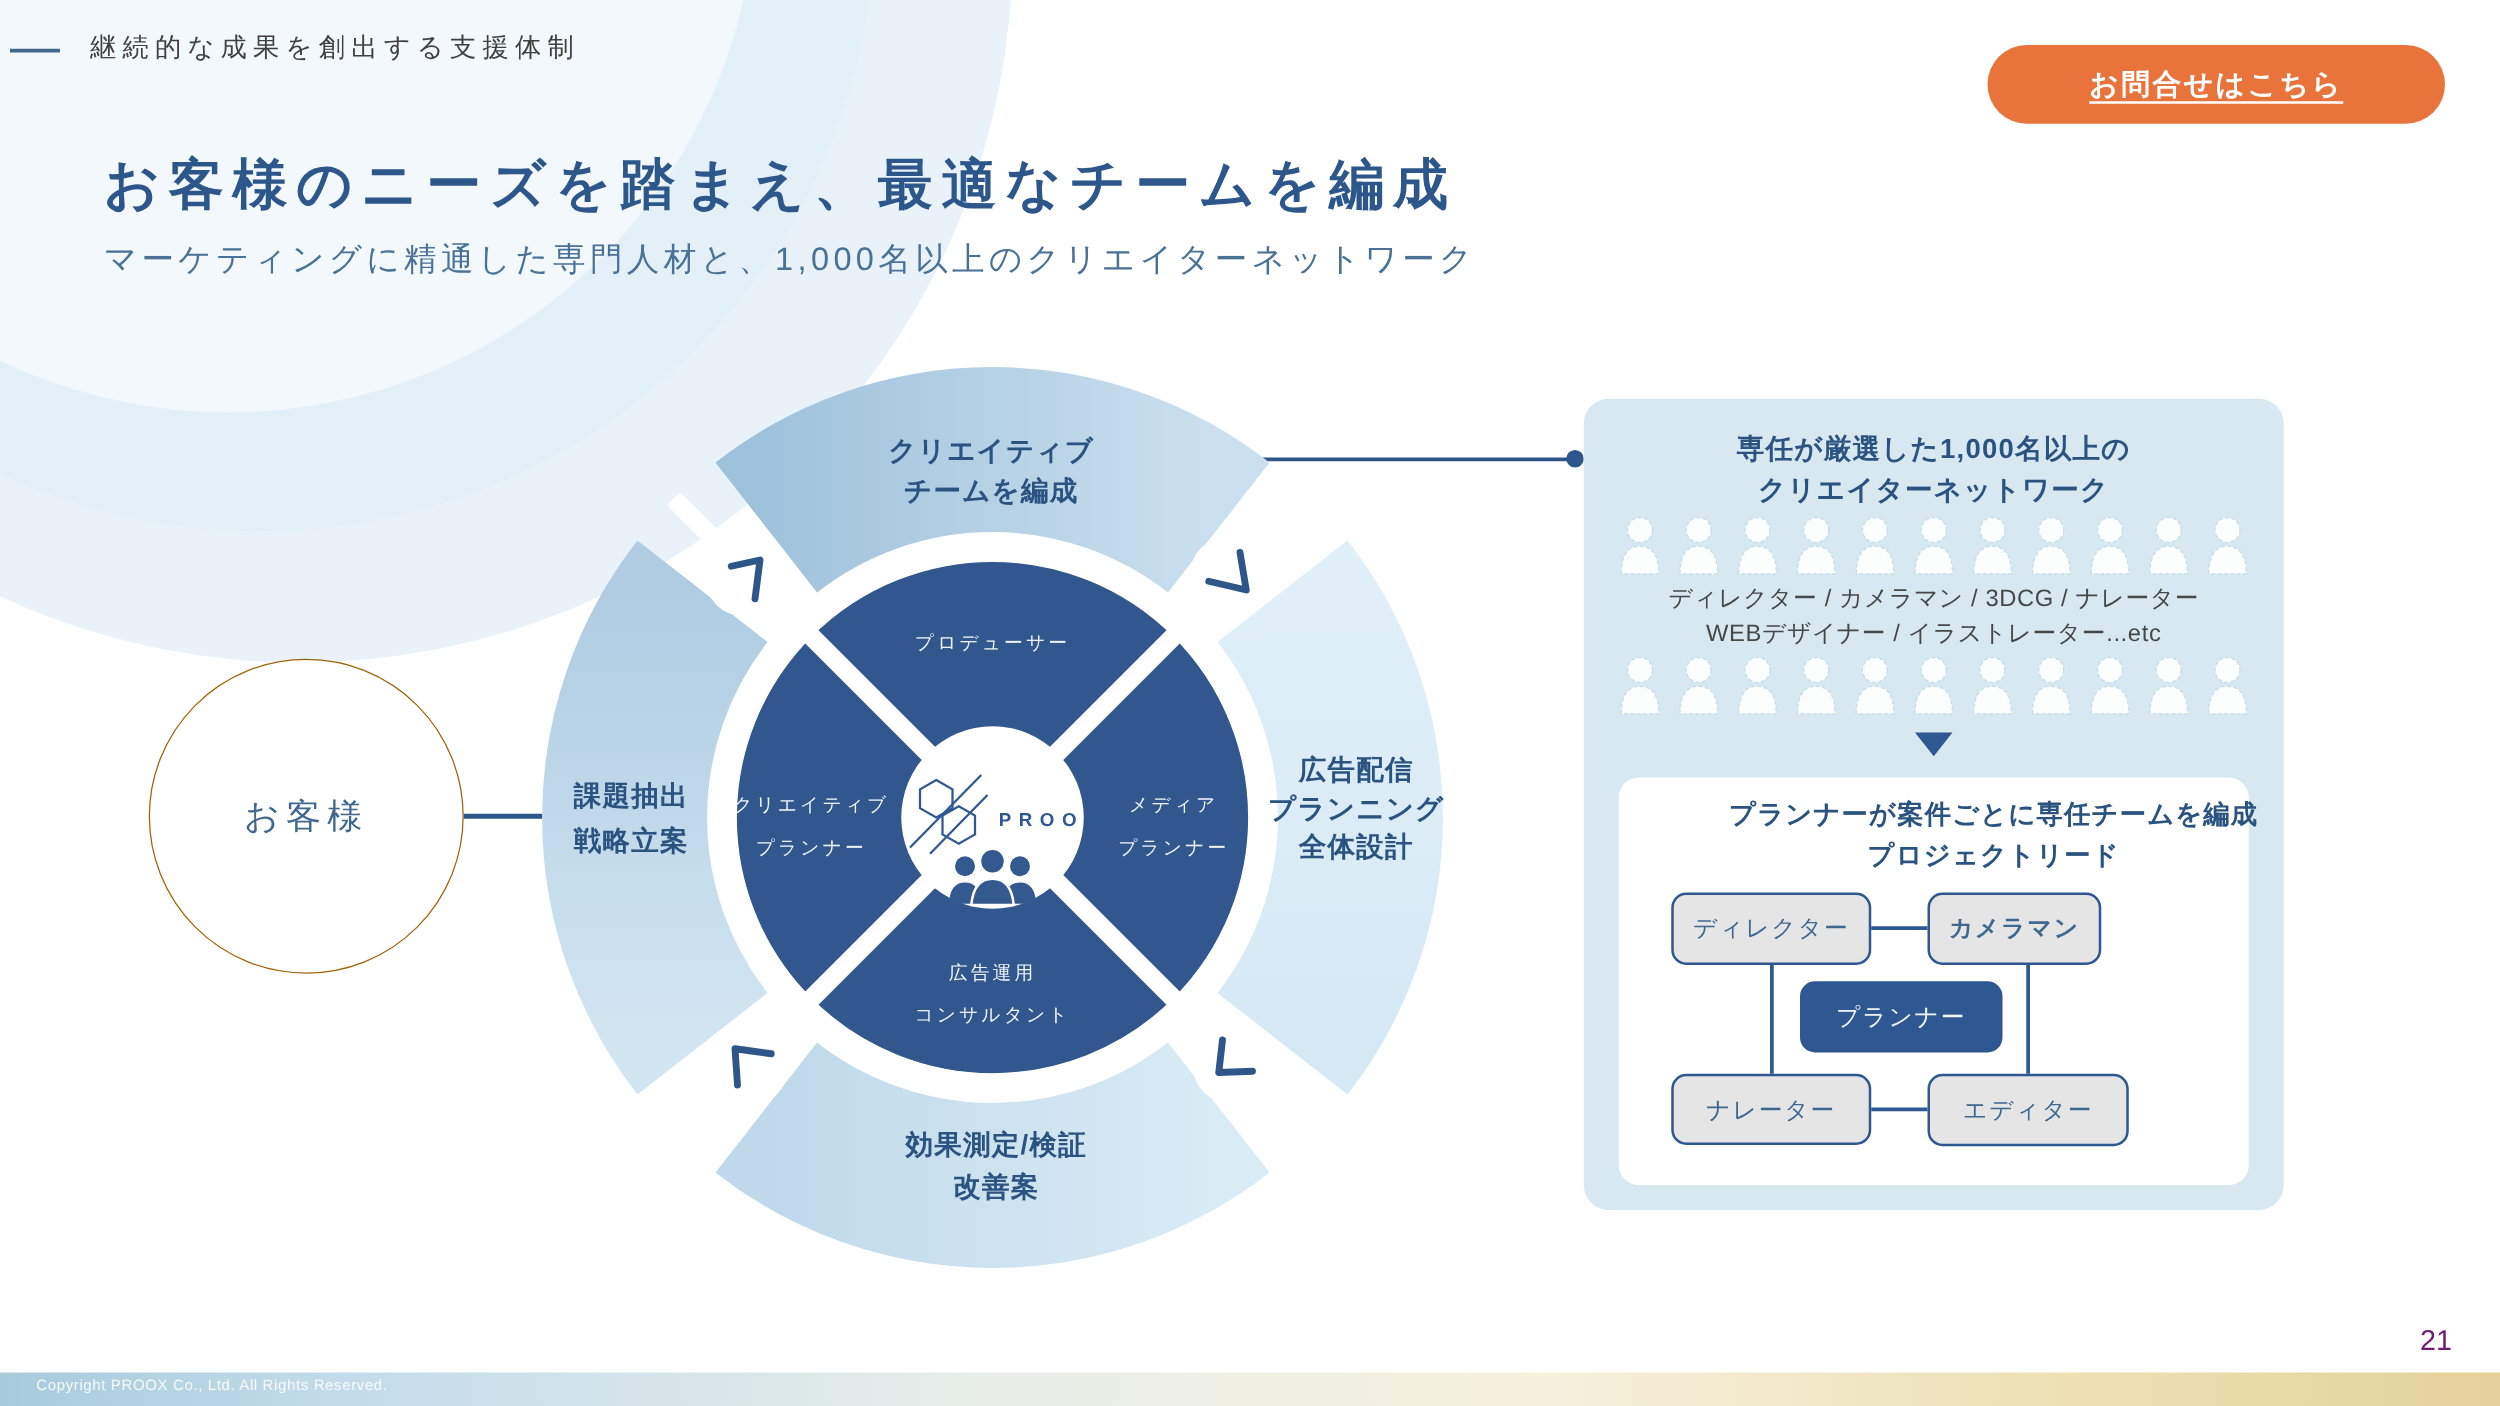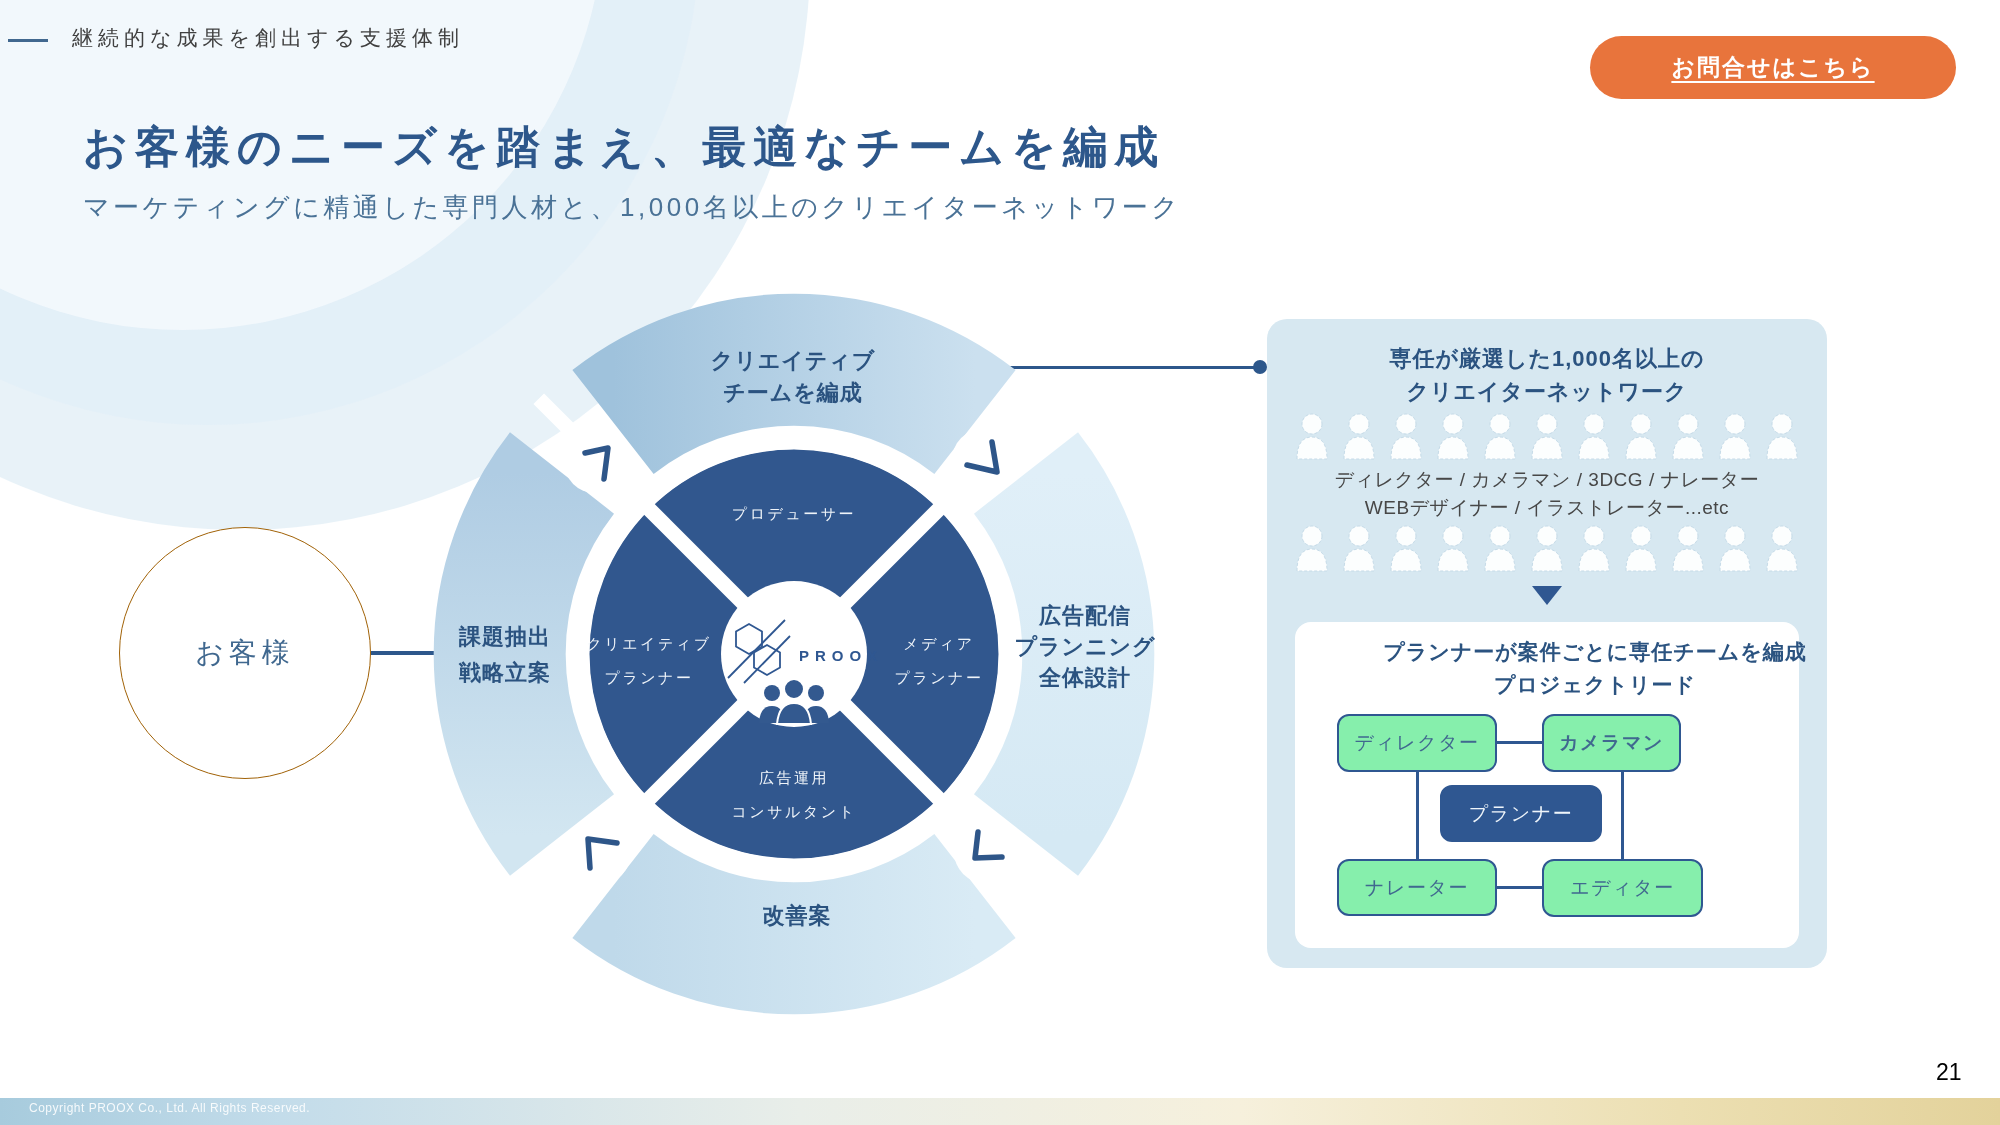--- a/index.html
+++ b/index.html
@@ -65,31 +65,31 @@
   .icon-row.r2 { top:206px; }
   .roles { position:absolute; top:147px; width:100%; text-align:center;
     font-size:19px; line-height:28px; color:#474747; letter-spacing:0.5px; }
   .tri-down { position:absolute; top:267px; left:50%; transform:translateX(-50%);
     width:0; height:0; border-left:15px solid transparent; border-right:15px solid transparent;
     border-top:19px solid #2F5791; }
   .team-card { position:absolute; left:28px; top:303px; width:504px; height:326px;
     background:#ffffff; border-radius:16px;padding-left:48px; }
   .card-title { position:absolute; top:13px; width:100%; text-align:center;
     font-size:21px; font-weight:bold; line-height:33px; color:#2B5380; letter-spacing:1px; }
-  .node { position:absolute; border:2px solid #2F5791; border-radius:12px; background:#86efac;
+  .node { position:absolute; border:2px solid #2F5791; border-radius:12px; background:#e5e5e5;
     display:flex; align-items:center; justify-content:center;
     font-size:19px; letter-spacing:1.5px; color:#40688F; }
   .node.filled { background:#2F5791; color:#EFF5FA; }
   .edge { position:absolute; background:#2F5791; }
 
   
   .footer-bar { left:0; bottom:0; width:2000px; height:27px;
     background:linear-gradient(90deg,#A7CBDD 0%,#C3DCEA 14%,#E9EEE9 40%,#F6F0DC 62%,#ECDFB2 84%,#E3D29B 100%); }
   .copyright { left:29px; top:1101px; font-size:12px; color:rgba(255,255,255,0.88); letter-spacing:0.5px; }
-  .page-num { left:1936px; top:1059px; font-size:23px; color:#000000; }
+  .page-num { left:1936px; top:1059px; font-size:23px; color:#701a75; }
 </style>
 </head>
 <body>
 
 <div class="decor decor1"></div>
 <div class="decor decor2"></div>
 <div class="decor decor3"></div>
 
 <div class="abs eyebrow-dash"></div>
 <div class="abs eyebrow">継続的な成果を創出する支援体制</div>
@@ -184,20 +184,21 @@
 <div class="abs ring-label lab-left">
   <div>課題抽出</div>
   <div>戦略立案</div>
 </div>
 <div class="abs ring-label lab-right">
   <div>広告配信</div>
   <div>プランニング</div>
   <div>全体設計</div>
 </div>
 <div class="abs ring-label lab-bottom">
+  <div>効果測定/検証</div>
   <div>改善案</div>
 </div>
 
 <div class="abs panel">
   <div class="panel-title">
     <div>専任が厳選した1,000名以上の</div>
     <div>クリエイターネットワーク</div>
   </div>
 
   <div class="icon-row r1">

